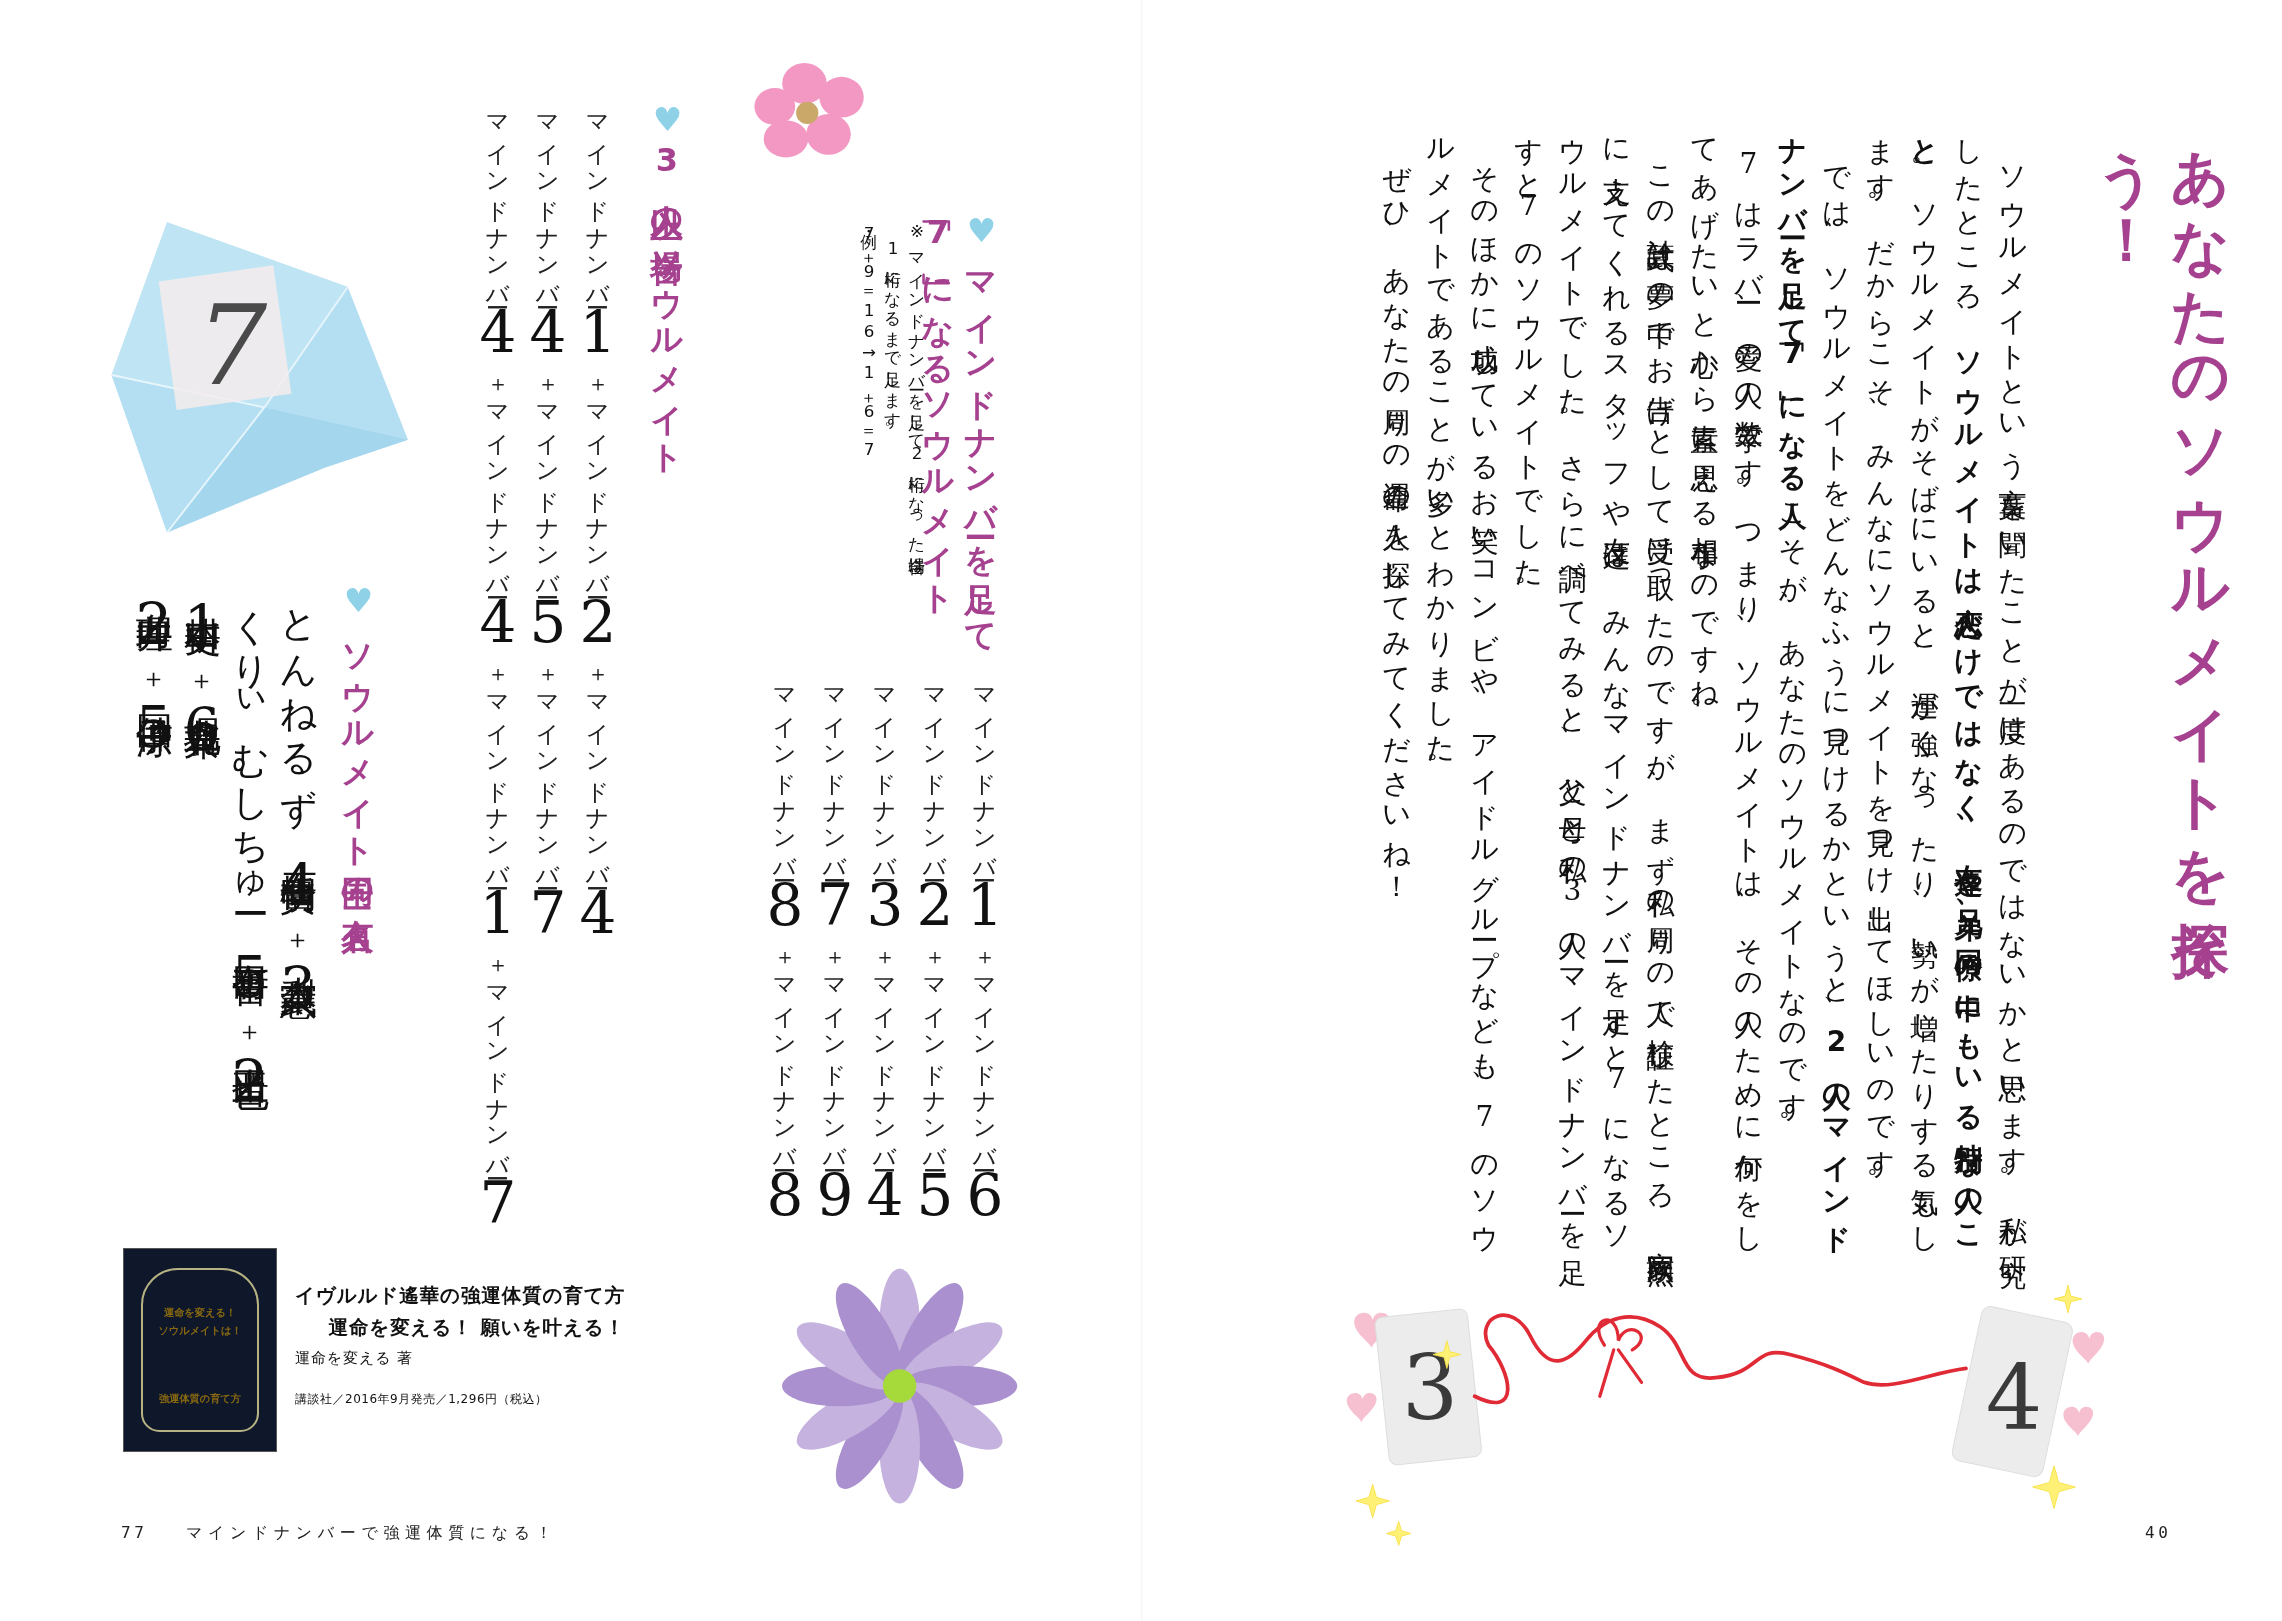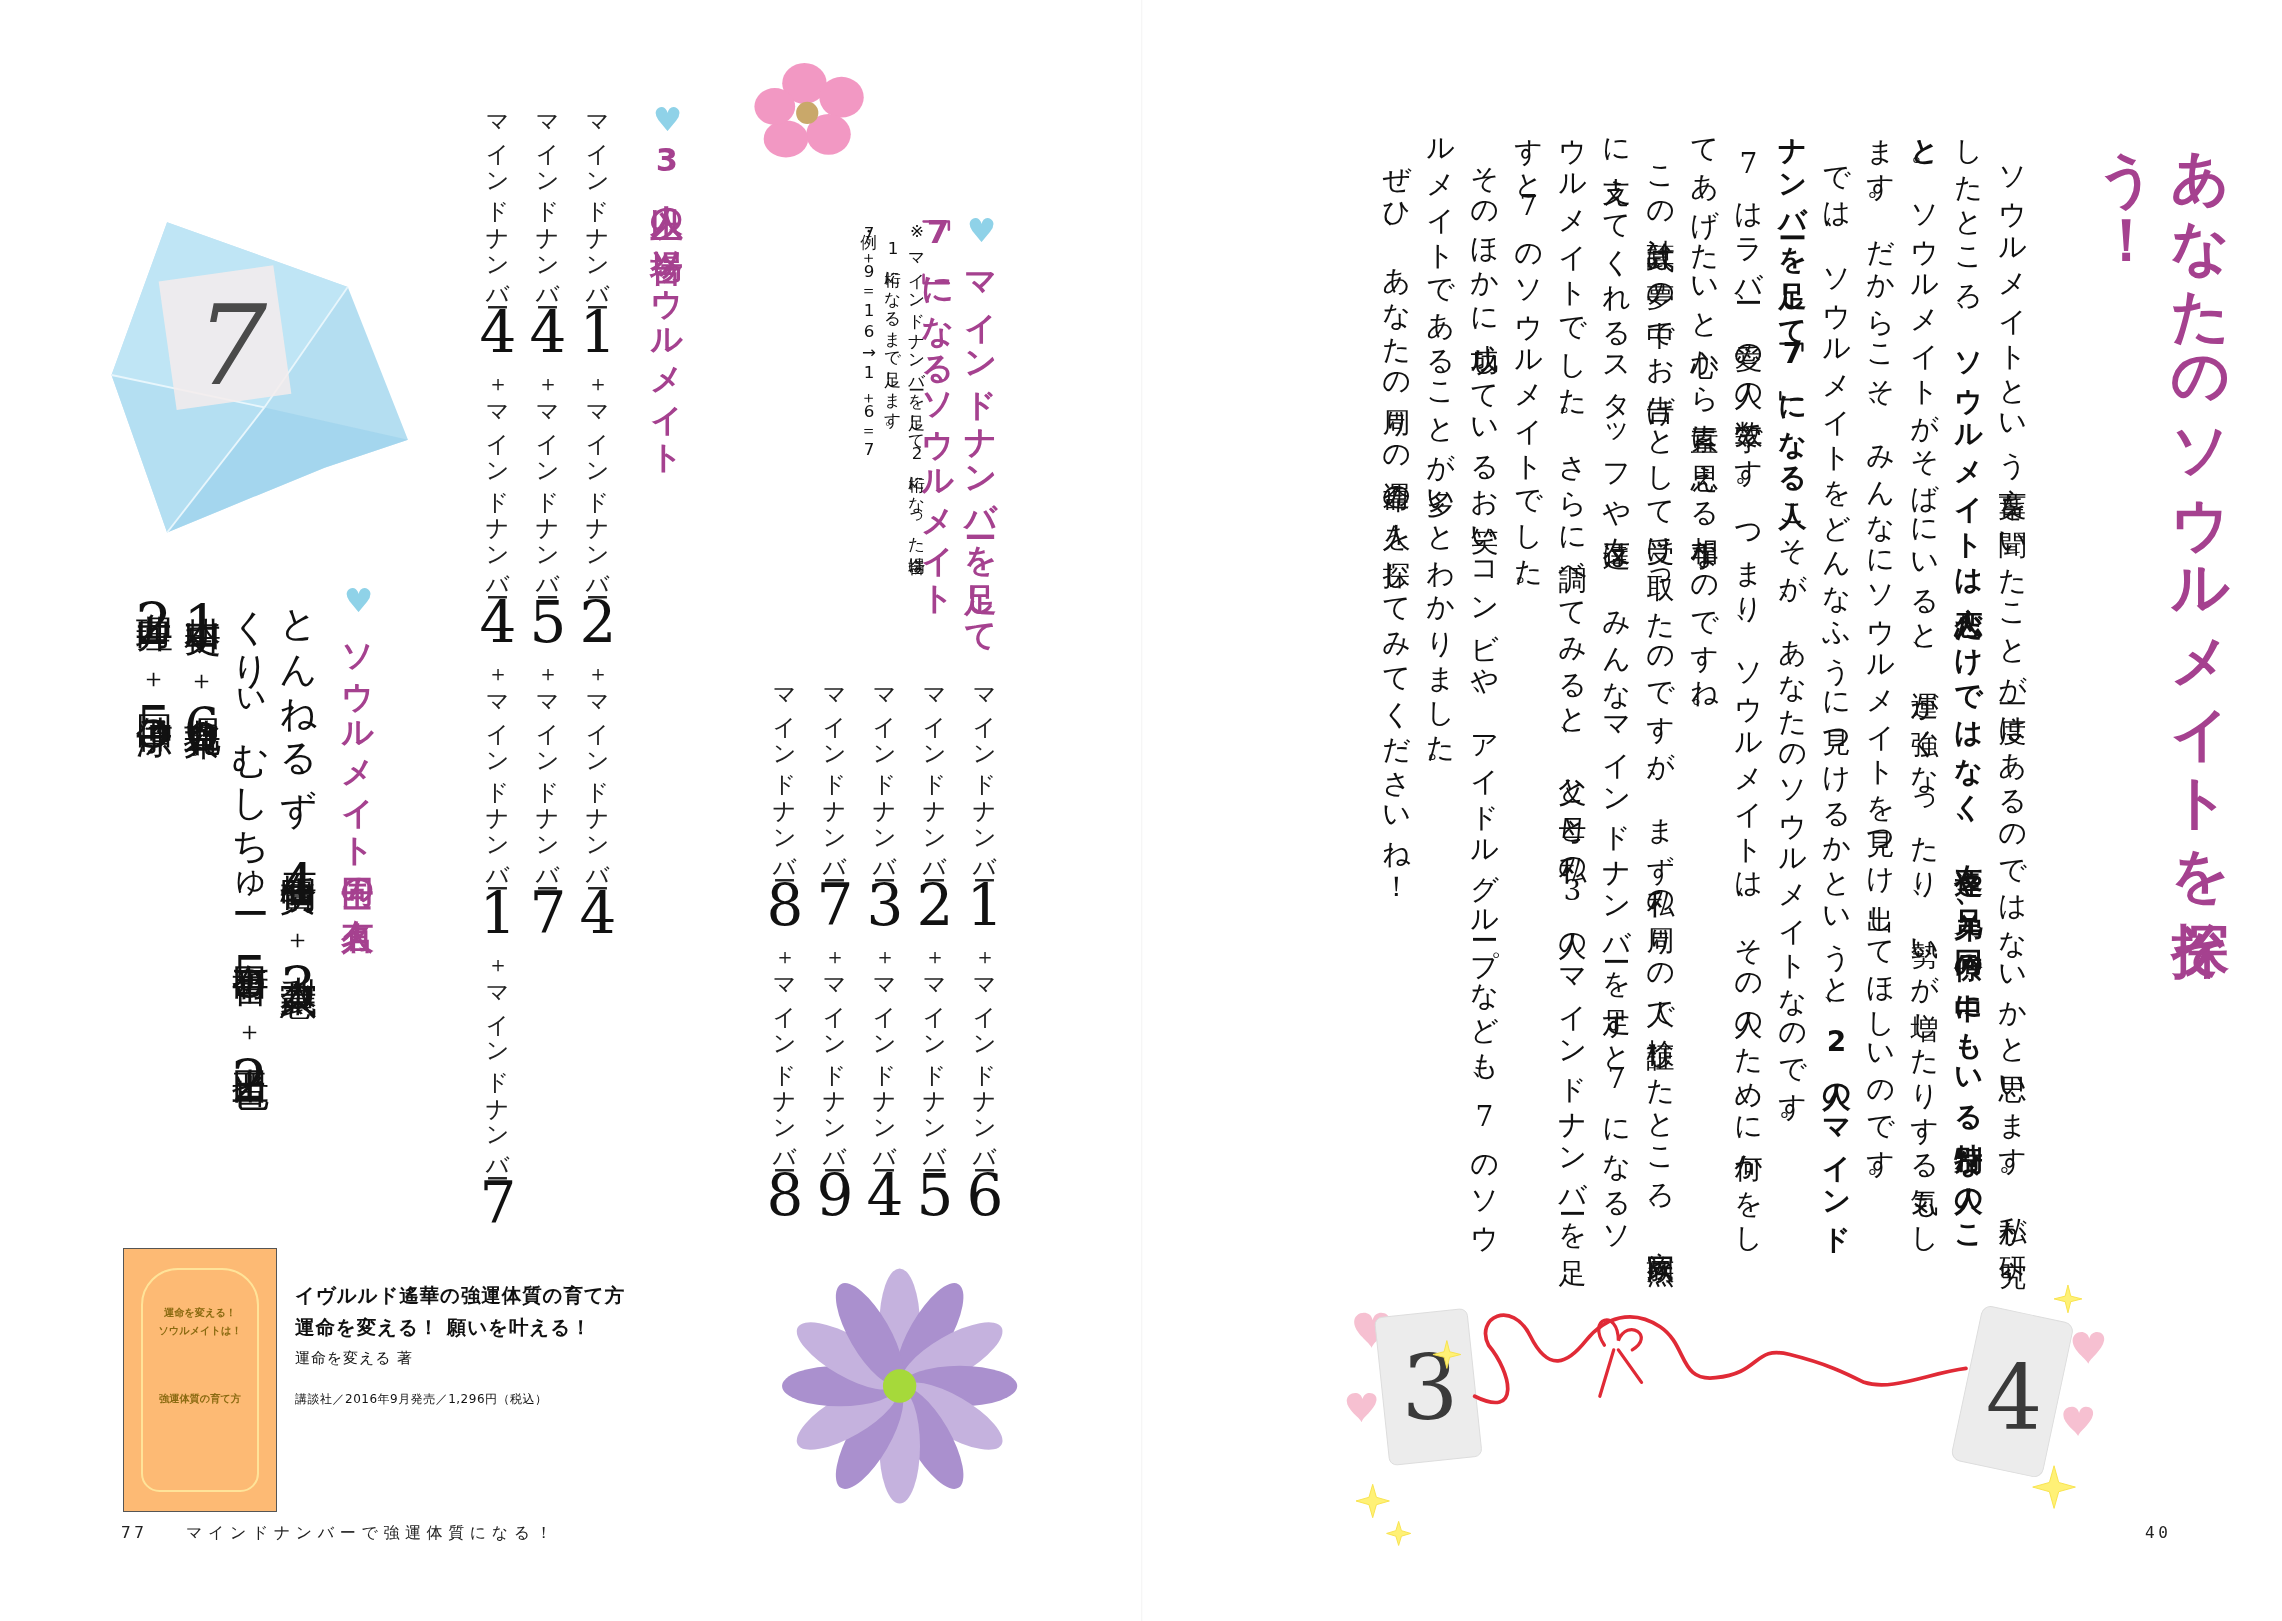--- a/index.html
+++ b/index.html
@@ -26,29 +26,29 @@
 
   .formula { font-size: 23px; line-height: 50px; letter-spacing: 1.9px; font-family: "DejaVu Sans", sans-serif; color: #222; }
   .formula .num { font-family: "DejaVu Serif", serif; font-size: 58px; letter-spacing: 0; text-orientation: upright; color: #111; line-height: 50px; }
   .formula .plus { font-size: 22px; }
 
   .celeb { font-family: "DejaVu Serif", serif; font-size: 37px; line-height: 48px; letter-spacing: 1.9px; color: #111; }
   .celeb .num { font-size: 58px; letter-spacing: 0; }
   .celeb .plus { font-size: 26px; }
 
   
-  .book-cover { left: 123px; top: 1248px; width: 154px; height: 264px; background: #fdba74;
+  .book-cover { left: 123px; top: 1248px; width: 154px; height: 204px; background: #0f172a;
                 border: 0.9px solid #555; box-sizing: border-box; }
   .book-cover .inner { position: absolute; left: 16.7px; top: 18.6px; right: 16.7px; bottom: 18.6px;
                        border: 2.8px solid rgba(255,245,170,0.7); border-radius: 37px 37px 18.6px 18.6px; }
   .book-cover .cover-line { position: absolute; left: 22px; right: 22px; font-size: 10.2px; color: #8a6a10;
                             text-align: center; font-family: "DejaVu Sans", sans-serif; font-weight: bold; line-height: 16.7px; }
   .book-info { left: 295px; top: 1280px; font-family: "DejaVu Sans", sans-serif; color: #111; }
   .book-title1 { font-size: 19.5px; font-weight: bold; letter-spacing: 0.9px; line-height: 32px; }
-  .book-title2 { font-size: 19.5px; font-weight: bold; letter-spacing: 0.9px; line-height: 32px; }
+  .book-title2 { font-size: 19.5px; font-weight: bold; letter-spacing: 0.9px; line-height: 32px; text-align: right; }
   .book-author { font-size: 15px; letter-spacing: 0.9px; line-height: 28px; }
   .book-meta { font-size: 12px; letter-spacing: 0.5px; line-height: 26px; margin-top: 14px; }
   .book-desc { font-size: 13.4px; line-height: 22px; letter-spacing: 1.4px; margin-top: 3.7px; }
 
   .footer { font-family: "DejaVu Sans Mono", monospace; font-size: 16px; color: #222; letter-spacing: 3.7px; }
 
   
   .crystal { left: 102px; top: 199px; width: 334px; height: 352px; }
   .pink-flower { left: 747px; top: 46px; width: 139px; height: 121px; }
   .purple-flower { left: 770px; top: 1261px; width: 250px; height: 250px; }

